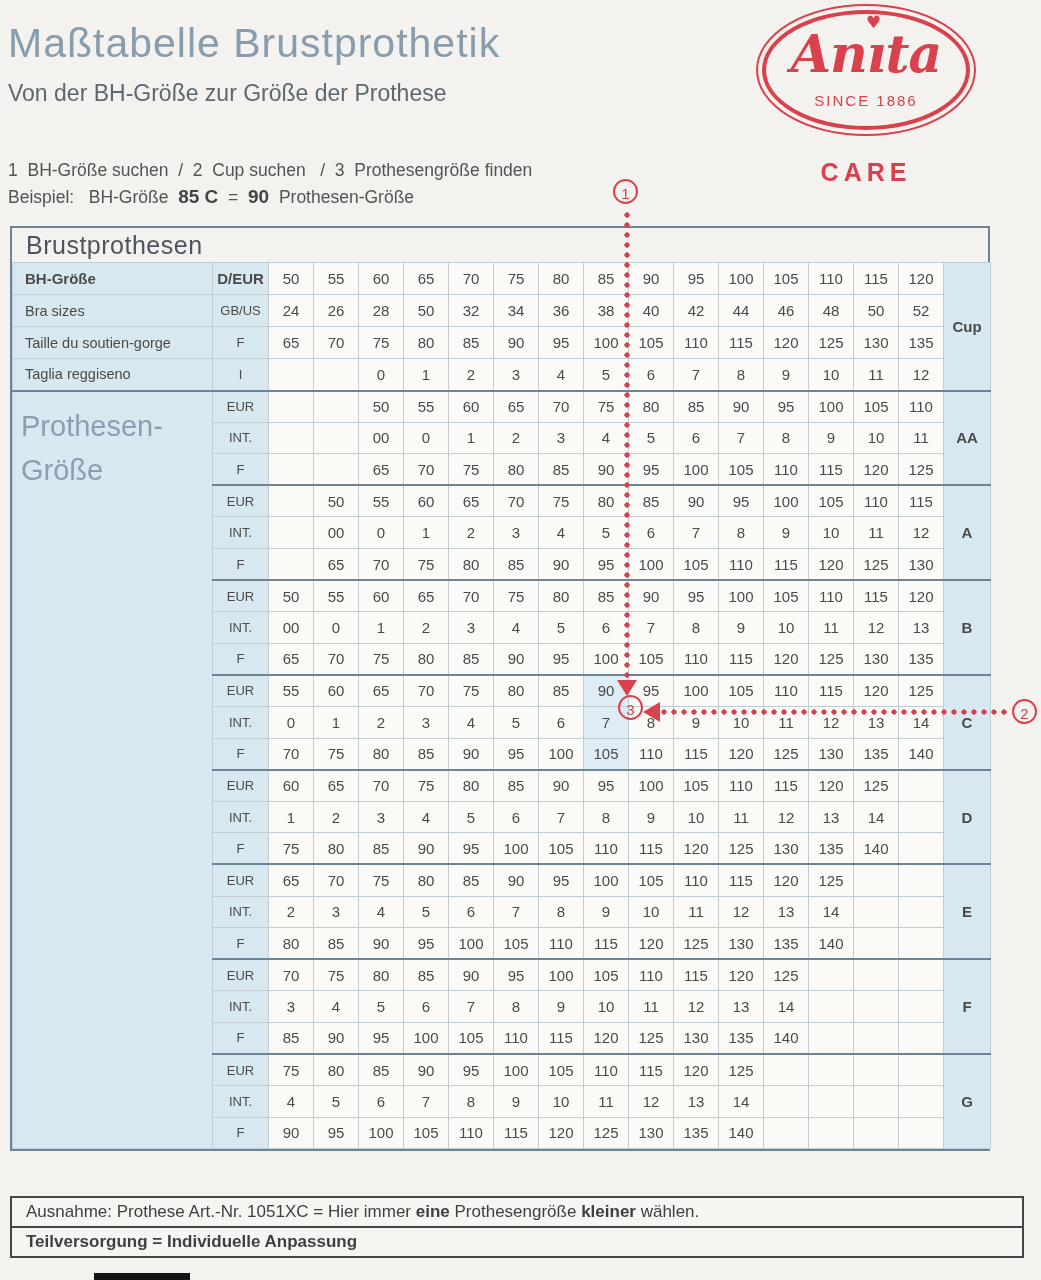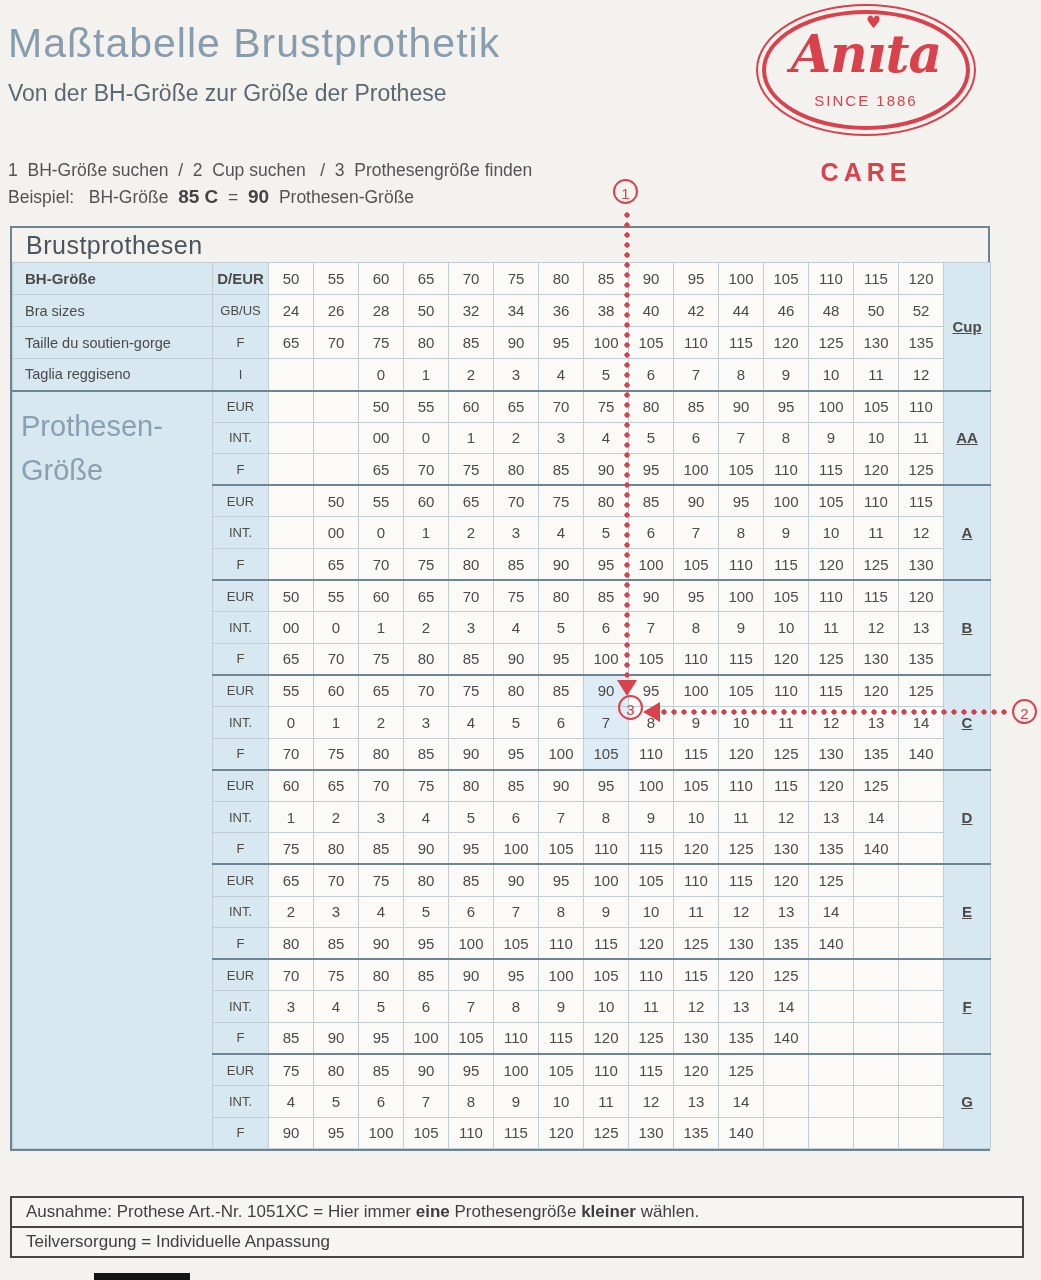--- a/index.html
+++ b/index.html
@@ -45,21 +45,21 @@
   
   .table-wrap{left:10px;top:226px;width:980px;border:2px solid var(--frame);}
   .section-title{height:34px;line-height:34px;padding-left:14px;font-size:25px;color:#4b5560;letter-spacing:.5px;}
   table{border-collapse:collapse;table-layout:fixed;width:100%;}
   td{border:1px solid var(--grid);text-align:center;font-size:15px;padding:0;height:31.6px;overflow:hidden;white-space:nowrap;}
   tr.hdr td{height:32px;}
   td.lbl{text-align:left;padding-left:12px;background:var(--blue);font-size:14.5px;margin-top:28px;}
   td.unit{background:var(--blue);font-size:13px;}
   td.data{background:#fbfaf7;}
   td.hl{background:var(--hl);}
-  td.cup{background:var(--blue);font-weight:bold;font-size:15px;text-decoration:underline;}
+  td.cup{background:var(--blue);font-weight:bold;font-size:15px;}
   td.bold{font-weight:bold;font-size:15px;}
   td.biglbl{background:var(--blue);vertical-align:top;text-align:left;padding:12px 0 8px 8px;}
   td.biglbl div{font-size:29px;color:#8aa0b0;line-height:1.55;}
   tr.grp-start td{border-top:2px solid var(--frame);}
 
   
   .circle{position:absolute;width:25px;height:25px;border:2px solid var(--red);border-radius:50%;
     color:var(--red);font-size:15px;line-height:25px;text-align:center;z-index:5;}
   .vdots{left:624px;top:212px;width:6px;height:468px;z-index:4;
     background-image:radial-gradient(circle at 3px 3px, var(--red) 2.4px, transparent 2.9px);
@@ -71,21 +71,21 @@
     background-size:10px 6px;background-repeat:repeat-x;}
   .arrow-left{left:643px;top:702px;width:0;height:0;z-index:5;
     border-top:10px solid transparent;border-bottom:10px solid transparent;border-right:17px solid var(--red);}
   #step1{left:613px;top:179px;}
   #step3{left:618px;top:695px;}
   #step2{left:1012px;top:699px;}
 
   
   .notes{left:10px;top:1196px;width:1014px;border:2px solid #454545;background:#f6f5f2;}
   .note-row{padding:4px 14px;font-size:17px;color:#3f3f3f;}
-  .note-row + .note-row{border-top:2px solid #454545;}
+  .note-row + .note-row{border-top:2px solid #454545;font-weight:bold;}
 
   .artifact{left:94px;top:1273px;width:96px;height:7px;background:#141414;}
 </style>
 </head>
 <body>
 
 <div class="abs title">Maßtabelle Brustprothetik</div>
 <div class="abs subtitle">Von der BH-Größe zur Größe der Prothese</div>
 
 <div class="abs logo">

